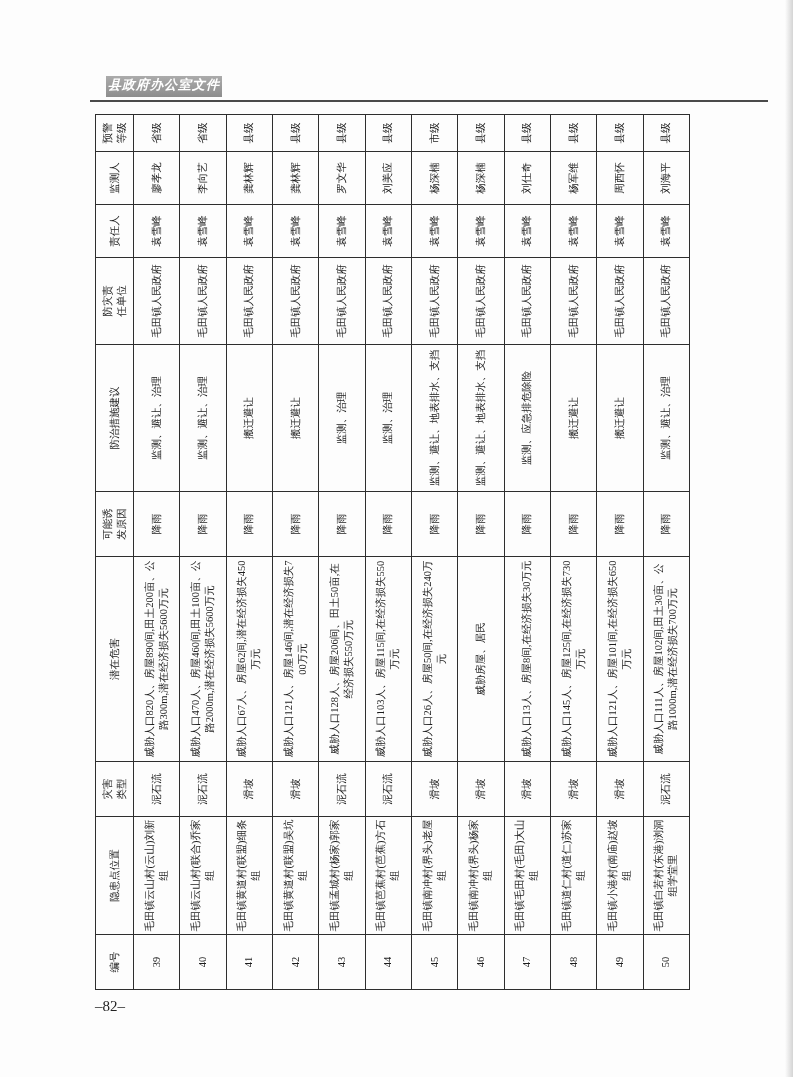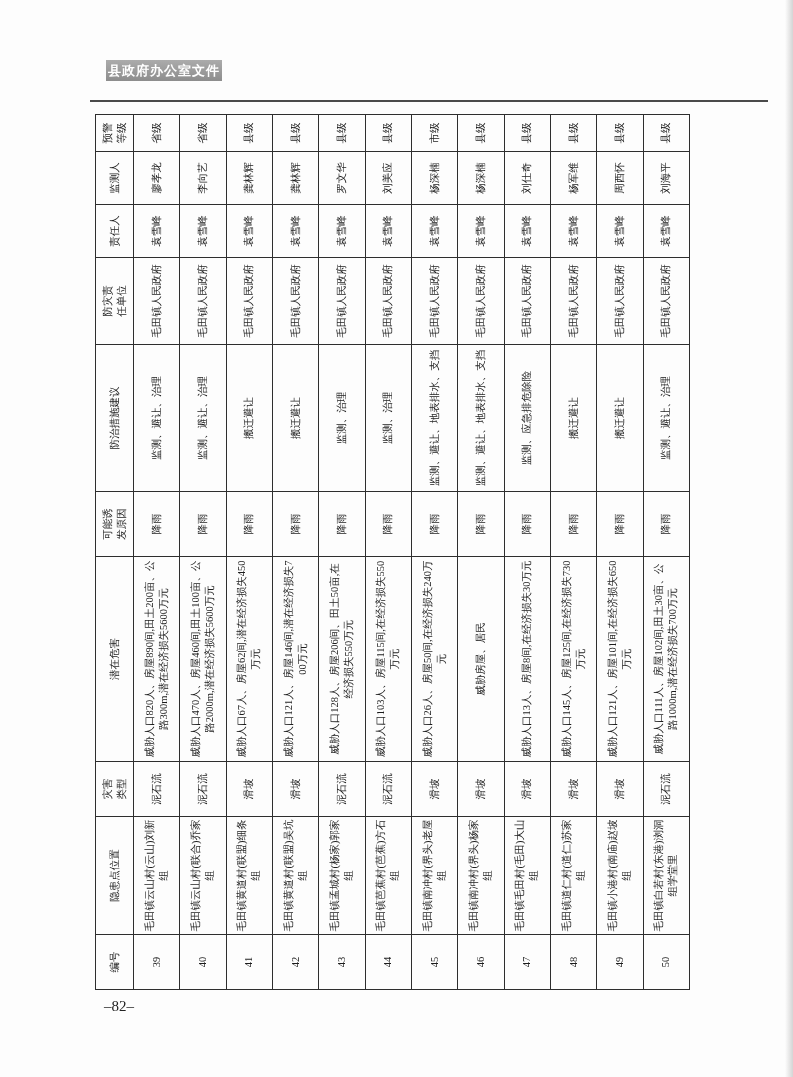--- a/index.html
+++ b/index.html
@@ -2,23 +2,23 @@
 <html><head>
 <meta charset="utf-8">
 <style>
   html,body{margin:0;padding:0;}
   body{background:#e9e9e9;}
   .doc{
     position:relative;width:793px;height:1077px;background:#fdfdfd;overflow:hidden;
     font-family:"Liberation Serif","DejaVu Serif",serif;color:#1c1c1c;margin:0 auto;
   }
   .banner{
-    position:absolute;left:106px;top:60px;width:116px;height:21px;
+    position:absolute;left:106px;top:76px;width:116px;height:21px;
     background:linear-gradient(#ababab,#8d8d8d);
-    display:flex;align-items:center;justify-content:center;
+    display:flex;align-items:flex-start;justify-content:center;font-style:italic;
   }
   .banner span{color:#ffffff;font-size:13px;font-weight:bold;letter-spacing:1px;
     font-family:"Liberation Sans","DejaVu Sans",sans-serif;}
   .rule{position:absolute;left:90px;top:100px;width:678px;height:2px;background:#4a4a4a;}
   .rot-wrap{
     position:absolute;left:95px;top:990px;width:875px;height:595px;
     transform:rotate(-90deg);transform-origin:0 0;
   }
   table.hz{border-collapse:collapse;table-layout:fixed;width:875px;height:595px;}
   table.hz th,table.hz td{
@@ -26,21 +26,21 @@
     white-space:pre-line;word-break:break-all;vertical-align:middle;text-align:center;
     padding:1px 2px;color:#1c1c1c;
   }
   table.hz thead tr{height:38px;}
   table.hz tbody tr{height:46px;}
   .c-loc{text-align:left;padding:1px 3px;}
   .c-harm{text-align:left;padding:1px 4px;}
   .c-type{padding:1px 12px;}
   .c-unit{padding:1px 17px;}
   .c-meas{padding:1px 12px;}
-  .pageno{position:absolute;left:104px;top:998px;font-size:15px;color:#222;}
+  .pageno{position:absolute;left:95px;top:998px;font-size:15px;color:#222;}
   .scan-edge{position:absolute;right:0;top:0;width:8px;height:1077px;
     background:linear-gradient(to right,rgba(0,0,0,0),rgba(0,0,0,0.16));}
 </style>
 </head>
 <body>
 
 <div class="doc">
 
   <div class="banner">
     <span>县政府办公室文件</span>

